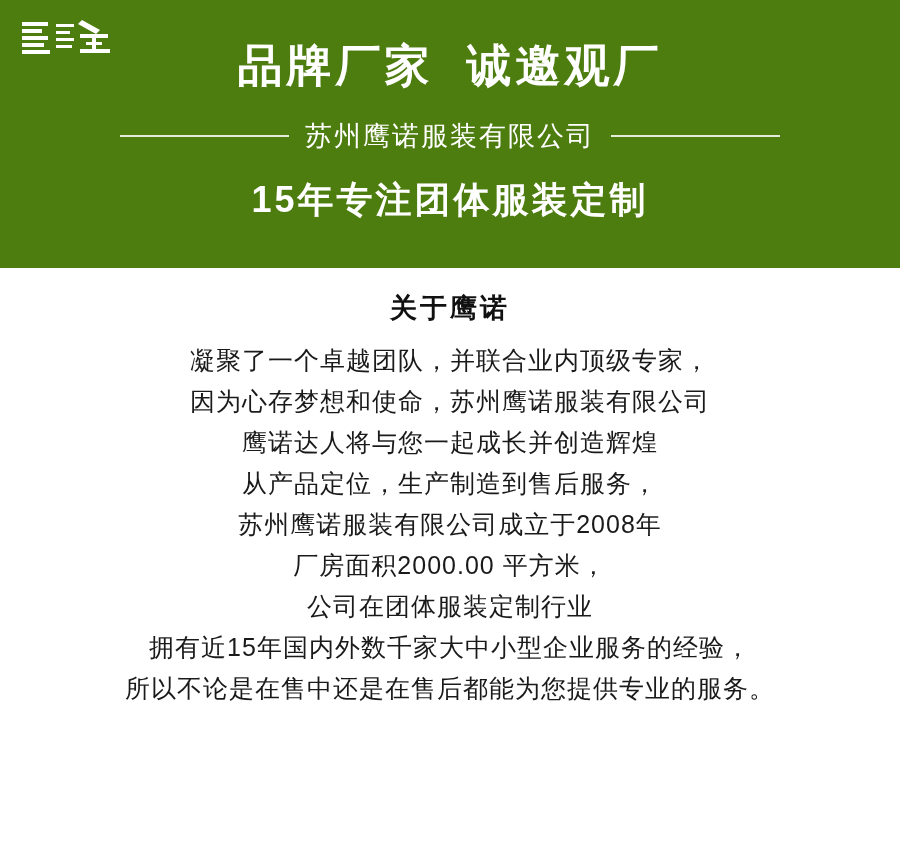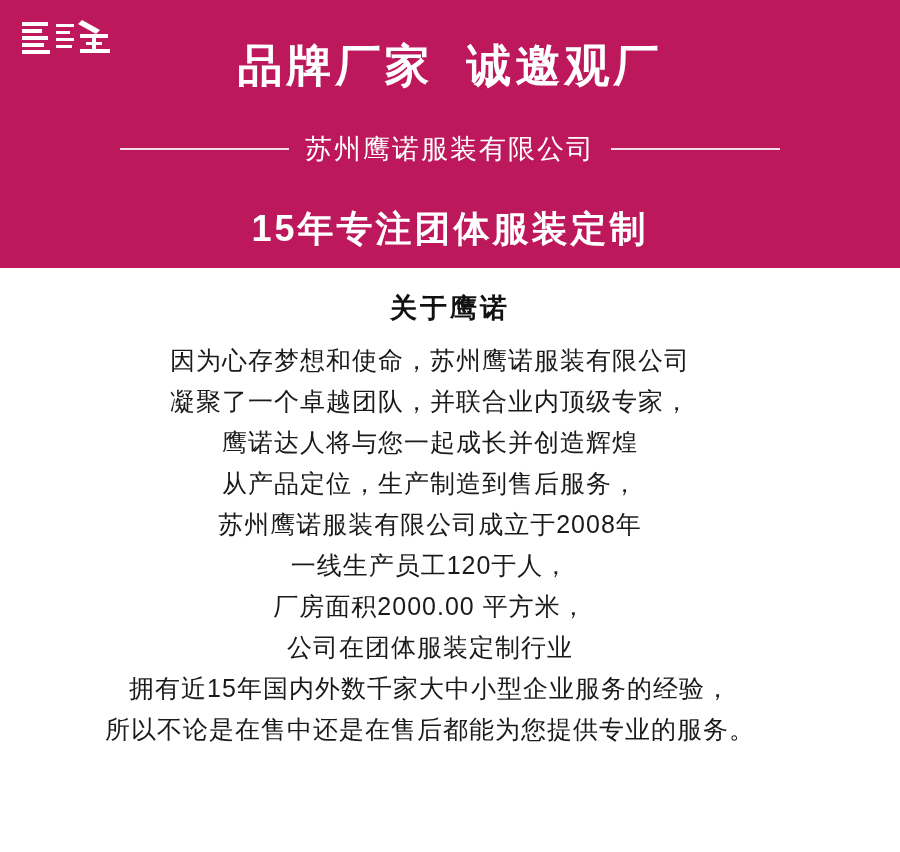--- a/index.html
+++ b/index.html
@@ -19,21 +19,21 @@
     width: 900px;
     height: 852px;
     background: #ffffff;
   }
 
   
   .banner {
     position: relative;
     width: 900px;
     height: 268px;
-    background: #be185d;
+    background: #4d7c0f;
     box-sizing: border-box;
     display: flex;
     flex-direction: column;
     align-items: center;
     justify-content: flex-start;
   }
 
   .logo {
     position: absolute;
     left: 14px;
@@ -53,57 +53,58 @@
     color: #ffffff;
     font-size: 45px;
     font-weight: bold;
     letter-spacing: 4px;
     line-height: 1.15;
     text-align: center;
     white-space: pre;
   }
 
   .banner-subwrap {
-    margin-top: 39px;
+    margin-top: 26px;
     width: 660px;
     display: flex;
     align-items: center;
     justify-content: center;
   }
   .rule {
     flex: 1 1 auto;
     height: 2px;
     background: #ffffff;
     opacity: 0.85;
   }
   .banner-sub {
     color: #ffffff;
     font-size: 27px;
     letter-spacing: 2px;
     padding: 0 16px;
     white-space: nowrap;
   }
 
   .banner-tagline {
-    margin-top: 38px;
+    margin-top: 22px;
     color: #ffffff;
     font-size: 36px;
     font-weight: bold;
     letter-spacing: 3px;
     text-align: center;
     white-space: nowrap;
   }
 
   
   .content {
     width: 900px;
     padding-top: 22px;
     box-sizing: border-box;
     display: flex;
     flex-direction: column;
+    align-items: center;
   }
 
   .about-heading {
     color: #111111;
     font-size: 27px;
     font-weight: bold;
     letter-spacing: 3px;
     text-align: center;
     margin-bottom: 14px;
   }
@@ -160,26 +161,25 @@
       <div class="rule"></div>
     </div>
 
     <div class="banner-tagline">15年专注团体服装定制</div>
   </div>
 
   <div class="content">
     <div class="about-heading">关于鹰诺</div>
 
     <div class="about-lines">
+      <div class="about-line">凝聚了一个卓越团队，并联合业内顶级专家，</div>
       <div class="about-line">因为心存梦想和使命，苏州鹰诺服装有限公司</div>
-      <div class="about-line">凝聚了一个卓越团队，并联合业内顶级专家，</div>
       <div class="about-line">鹰诺达人将与您一起成长并创造辉煌</div>
       <div class="about-line">从产品定位，生产制造到售后服务，</div>
       <div class="about-line">苏州鹰诺服装有限公司成立于2008年</div>
-      <div class="about-line">一线生产员工120于人，</div>
       <div class="about-line">厂房面积2000.00 平方米，</div>
       <div class="about-line">公司在团体服装定制行业</div>
       <div class="about-line">拥有近15年国内外数千家大中小型企业服务的经验，</div>
       <div class="about-line">所以不论是在售中还是在售后都能为您提供专业的服务。</div>
     </div>
   </div>
 
 </div>
 
 </body></html>

